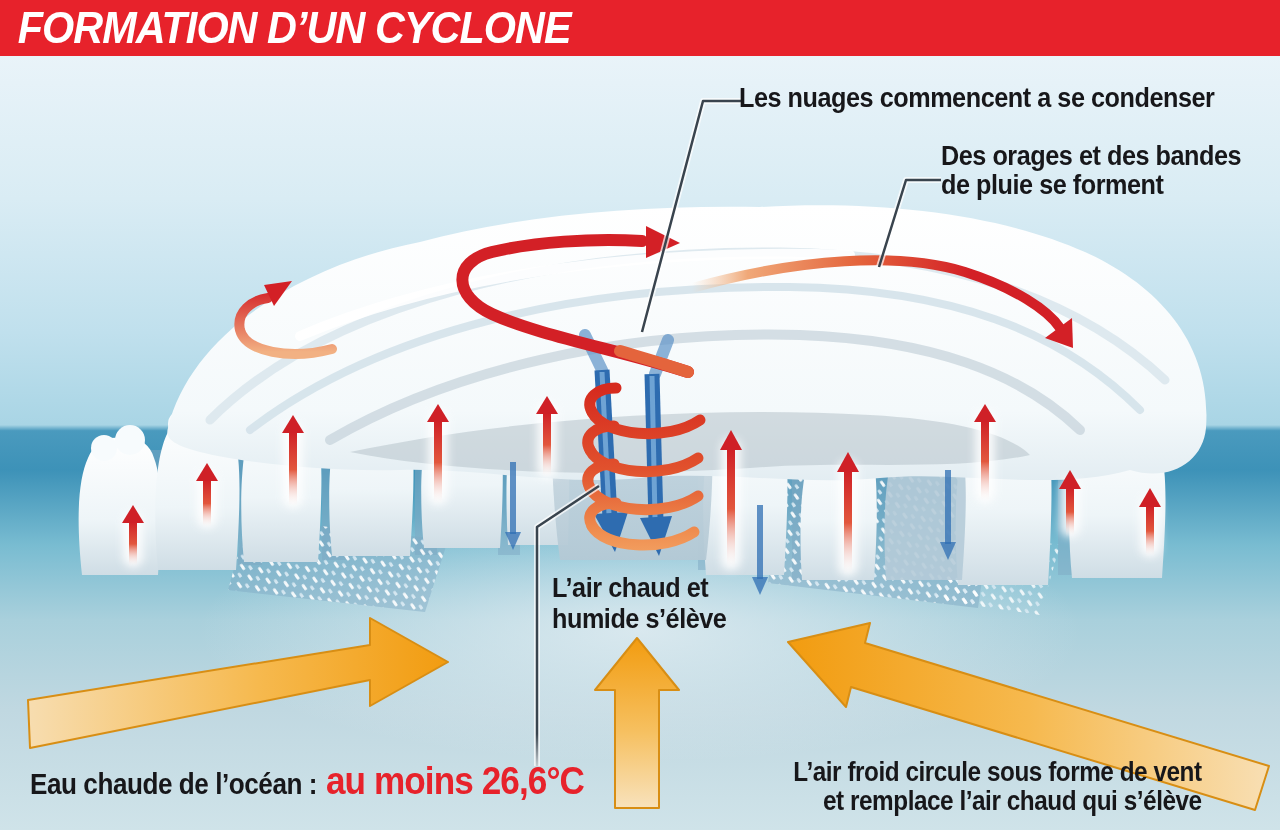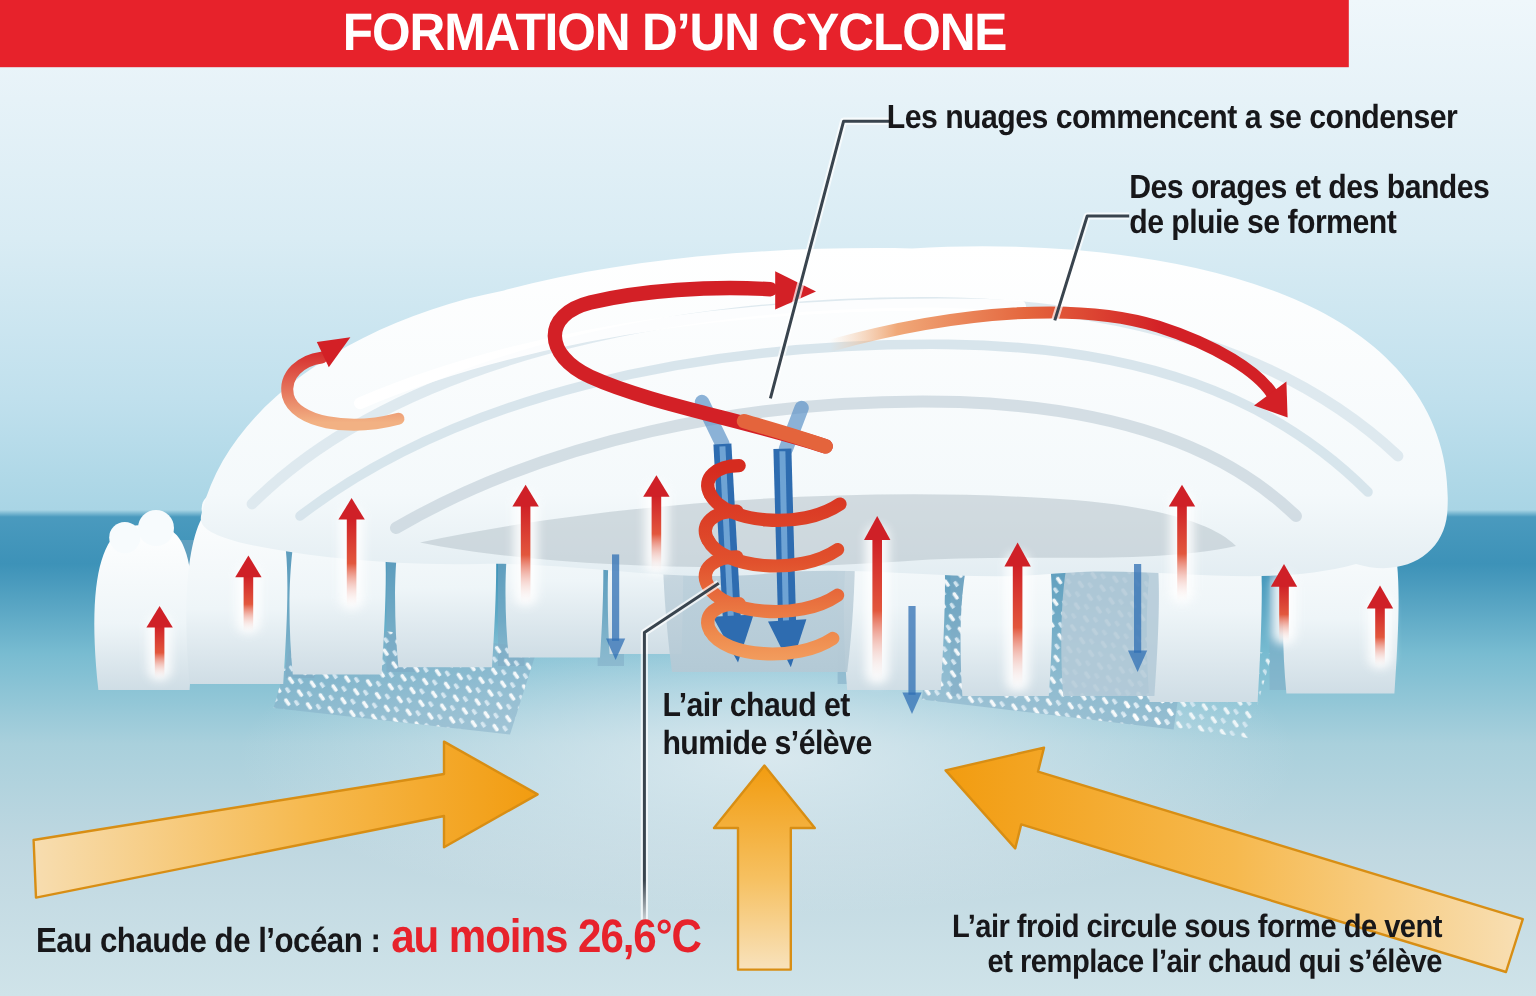--- a/index.html
+++ b/index.html
@@ -5,23 +5,23 @@
   html,body{margin:0;padding:0;}
   body{
     width:1280px;height:830px;position:relative;overflow:hidden;
     font-family:"Liberation Sans", sans-serif;
     background:linear-gradient(to bottom,
       #eff7fb 0%, #e6f2f8 10%, #d9ecf4 24%, #c0e0ed 40%,
       #a9d5e5 51.2%, #4a9abe 51.9%, #3d92b8 56.6%, #79bcd1 65.7%,
       #a9d0dc 74.7%, #c0d8e1 85.5%, #cfe3e9 100%);
   }
   .banner{
-    position:absolute;left:0;top:0;width:1124px;height:56px;
+    position:absolute;left:0;top:0;width:1280px;height:56px;
     background:var(--banner-red,#e7222b);
-    display:flex;align-items:center;justify-content:center;z-index:30;
+    display:flex;align-items:center;justify-content:flex-start;z-index:30;font-style:italic;
   }
   .banner h1{
     margin:0;color:#ffffff;font-size:44px;font-weight:700;
     transform:scaleX(.94);letter-spacing:-1px;white-space:nowrap;
   }
   .mist{
     position:absolute;left:0;top:0;width:1280px;height:830px;z-index:4;
     background:radial-gradient(ellipse 48% 22% at 50% 76%,
       rgba(228,238,243,.8), rgba(228,238,243,0) 72%);
     pointer-events:none;

